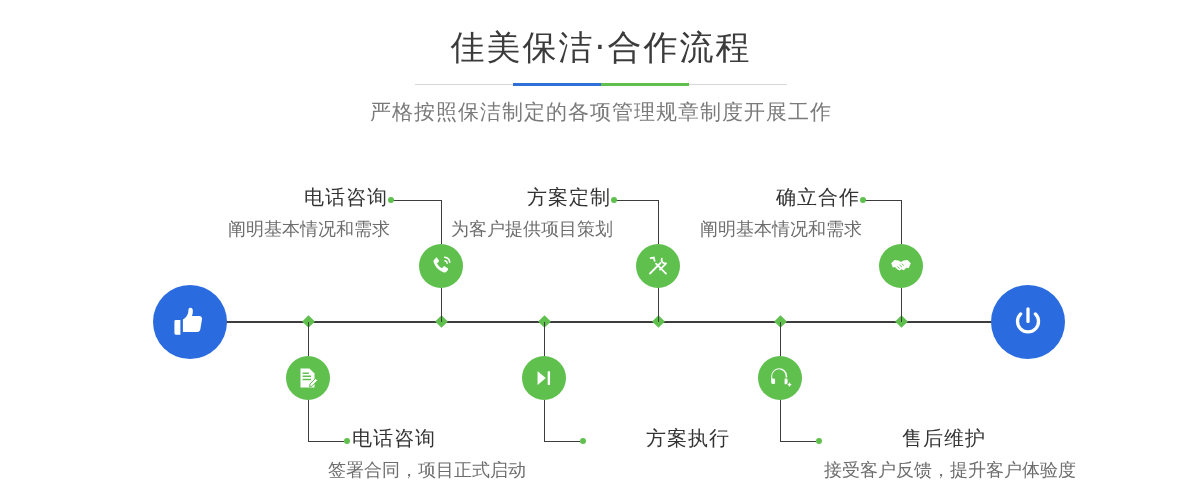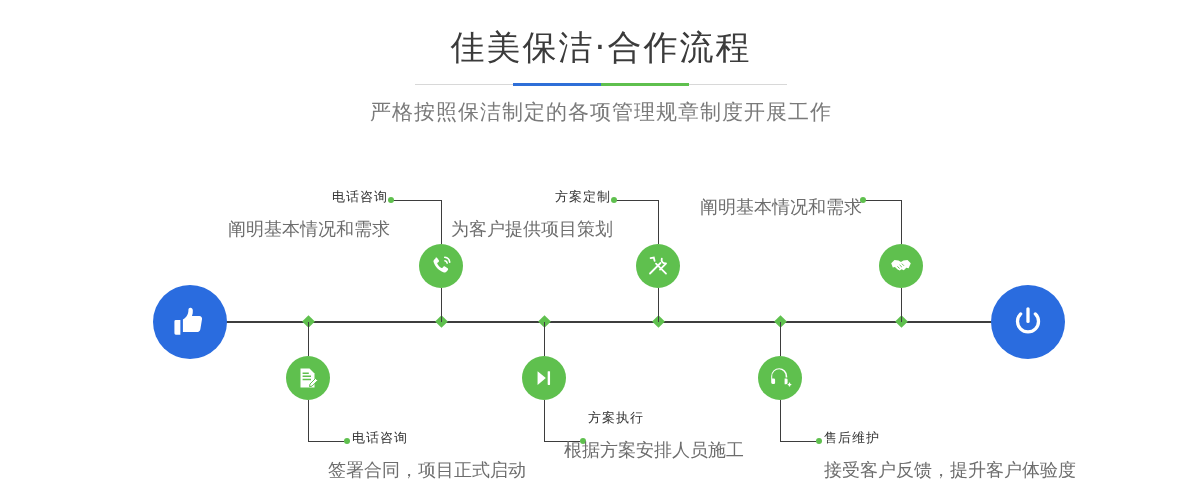--- a/index.html
+++ b/index.html
@@ -135,21 +135,21 @@
     align-items: center;
     justify-content: center;
   }
 
   .label-block {
     position: absolute;
     text-align: center;
     white-space: nowrap;
   }
   .label-title {
-    font-size: 13px;
+    font-size: 20px;
     color: #333333;
     line-height: 22px;
     letter-spacing: 1px;
   }
   .label-desc {
     font-size: 18px;
     color: #6d6d6d;
     line-height: 22px;
     margin-top: 10px;
   }
@@ -258,53 +258,53 @@
       <span>
         <svg width="22" height="22" viewBox="0 0 24 24" fill="#ffffff" aria-hidden="true">
           <path d="M5 4.5l9 7.5-9 7.5z"></path>
           <rect x="16" y="4.5" width="2.6" height="15" rx="0.6"></rect>
         </svg>
       </span>
     </div>
     <div class="connector-v" style="left:544px; top:400px; height:41px;"></div>
     <div class="connector-h" style="left:544px; top:441px; width:36px;"></div>
     <div class="tip-dot" style="left:580px; top:438px;"></div>
-    <div class="label-block" style="left:588px; top:407px; width:200px; text-align:left;">
+    <div class="label-block" style="left:588px; top:427px; width:200px; text-align:center;">
       <div class="label-title">方案执行</div>
-      <div class="label-desc" style="margin-left:-24px;">根据方案安排人员施工</div>
     </div>
 
     <div class="stem" style="left:901px; top:288px; height:34px;"></div>
     <div class="circle-icon" style="left:879px; top:244px;">
       <span>
         <svg width="24" height="24" viewBox="0 0 24 24" fill="#ffffff" aria-hidden="true">
           <path d="M2.2 9.2l3.3-3.3 4 .6 2.5 1.4 2.4-1.4 4.1-.6 3.3 3.3-2.2 5.1-2.3-.5-2.5 2.4-2.3-1-1.7 1.4-2.2-1.1-2.7-2.6-2.1.6z"></path>
           <path d="M8.4 12.4l2.2 2.1M10.6 10.9l2.3 2.2M12.8 9.6l2.2 2.2" stroke="#5fc04e" stroke-width="0.9" fill="none"></path>
         </svg>
       </span>
     </div>
     <div class="connector-v" style="left:901px; top:200px; height:44px;"></div>
     <div class="connector-h" style="left:864px; top:200px; width:37px;"></div>
     <div class="tip-dot" style="left:860px; top:197px;"></div>
     <div class="label-block" style="left:700px; top:186px; width:160px; text-align:right;">
+      <div class="label-title">确立合作</div>
       <div class="label-desc">阐明基本情况和需求</div>
     </div>
 
     <div class="stem" style="left:780px; top:322px; height:34px;"></div>
     <div class="circle-icon" style="left:758px; top:356px;">
       <span>
         <svg width="24" height="24" viewBox="0 0 24 24" fill="#ffffff" aria-hidden="true">
           <path d="M11.2 3.2a7 7 0 0 0-7 7v2.2h1.6a1.3 1.3 0 0 1 1.3 1.3v3a1.3 1.3 0 0 1-1.3 1.3H4.6A1.4 1.4 0 0 1 3.2 16.6v-6.4a8 8 0 1 1 16 0v1.4h-1.6v-1.4a7 7 0 0 0-6.4-7z"></path>
           <path d="M16.6 12.4h1.6a1.4 1.4 0 0 1 1.4 1.4v3a1.4 1.4 0 0 1-1.4 1.4h-1.6z"></path>
           <path d="M20.2 18.6h2.6M21.5 17.3v2.6" stroke="#ffffff" stroke-width="1.4" stroke-linecap="round"></path>
         </svg>
       </span>
     </div>
     <div class="connector-v" style="left:780px; top:400px; height:41px;"></div>
     <div class="connector-h" style="left:780px; top:441px; width:36px;"></div>
     <div class="tip-dot" style="left:816px; top:438px;"></div>
-    <div class="label-block" style="left:824px; top:427px; width:240px; text-align:left;">
+    <div class="label-block" style="left:824px; top:427px; width:240px; text-align:center;">
       <div class="label-title">售后维护</div>
       <div class="label-desc" style="margin-left:0;">接受客户反馈，提升客户体验度</div>
     </div>
 
   </div>
 </div>
 
 </body></html>

